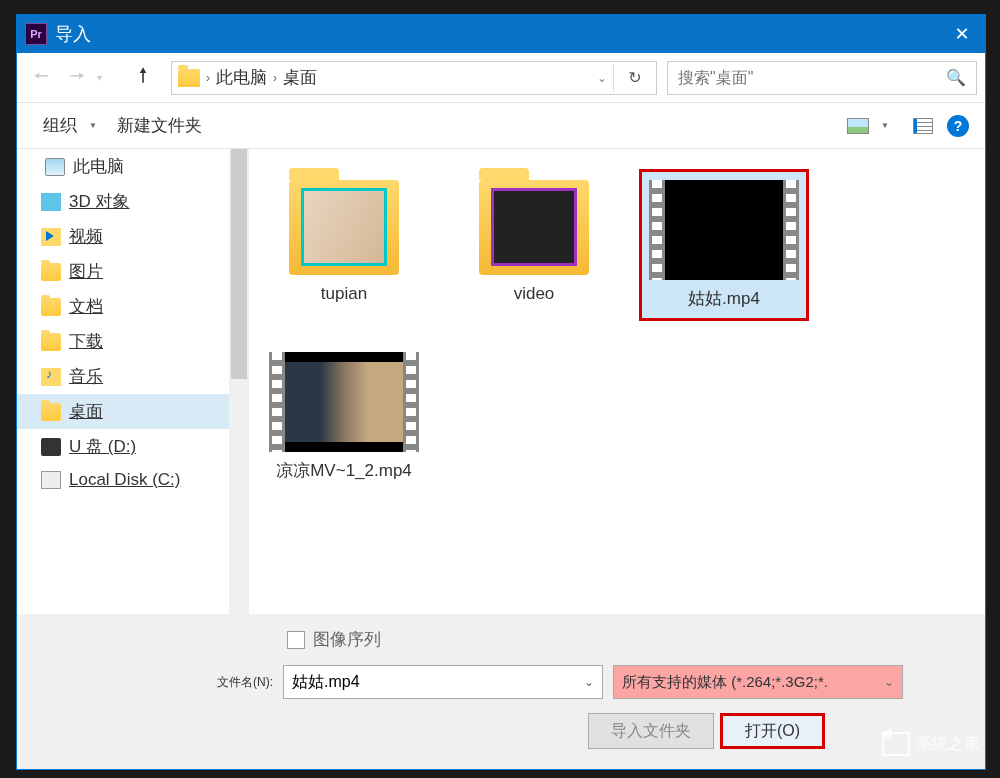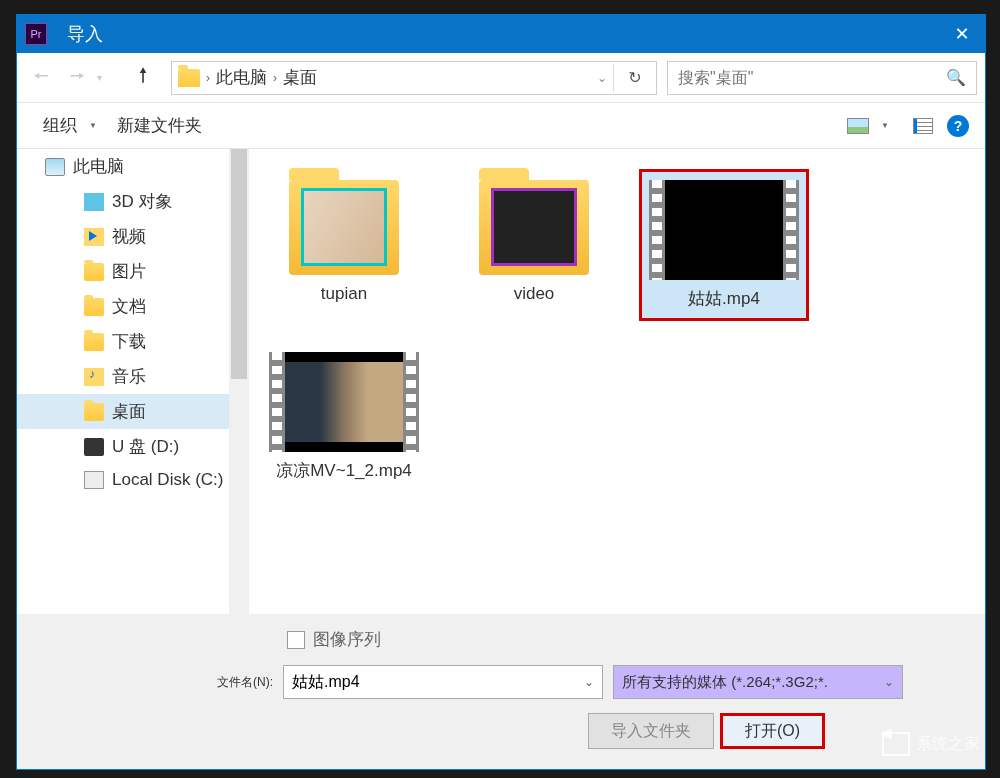--- a/index.html
+++ b/index.html
@@ -1,19 +1,19 @@
 <!DOCTYPE html>
 <html><head>
 <meta charset="utf-8">
 <style>
 * { box-sizing: border-box; margin: 0; padding: 0; font-family: "Microsoft YaHei", "Segoe UI", sans-serif; }
 body { background: #1a1a1a; width: 1000px; height: 778px; position: relative; }
 .dialog { position: absolute; left: 16px; top: 14px; width: 970px; height: 756px; background: #fff; border: 1px solid #0078d7; display: flex; flex-direction: column; }
 .titlebar { height: 38px; background: #0973c7; display: flex; align-items: center; color: #fff; padding-left: 8px; }
-.app-icon { width: 22px; height: 22px; background: #2a003f; display: flex; align-items: center; justify-content: center; font-size: 11px; font-weight: normal; color: #d9a6ff; border: 1px solid #7a4e9e; margin-right: 20px; }
+.app-icon { width: 22px; height: 22px; background: #2a003f; display: flex; align-items: center; justify-content: center; font-size: 11px; font-weight: bold; color: #d9a6ff; border: 1px solid #7a4e9e; margin-right: 8px; }
 .titlebar-title { font-size: 18px; flex: 1; }
 .close-btn { width: 46px; height: 38px; display: flex; align-items: center; justify-content: center; color: #fff; font-size: 18px; cursor: pointer; }
 .navbar { height: 50px; background: #fff; display: flex; align-items: center; padding: 0 8px; gap: 4px; border-bottom: 1px solid #e5e5e5; }
 .nav-arrow { width: 32px; height: 32px; display: flex; align-items: center; justify-content: center; color: #ccc; font-size: 18px; }
 .nav-arrow.active { color: #333; }
 .nav-dropdown { width: 18px; color: #ccc; font-size: 10px; }
 .nav-up { color: #333; font-size: 20px; margin: 0 8px; }
 .addressbar { flex: 1; height: 34px; border: 1px solid #ccc; display: flex; align-items: center; padding: 0 6px; gap: 6px; margin-right: 6px; }
 .folder-icon-sm { width: 22px; height: 18px; background: linear-gradient(#ffd86b, #ffc93c); border-radius: 2px 2px 0 0; position: relative; }
 .folder-icon-sm::before { content: ""; position: absolute; top: -4px; left: 0; width: 10px; height: 4px; background: #ffd86b; border-radius: 2px 2px 0 0; }
@@ -32,21 +32,21 @@
 .view-pic { width: 22px; height: 16px; background: linear-gradient(#bfe5ff 60%, #8fc97f 60%); border: 1px solid #888; }
 .view-details { width: 20px; height: 16px; border: 1px solid #888; background: repeating-linear-gradient(#fff, #fff 3px, #888 3px, #888 4px); position: relative; }
 .view-details::before { content: ""; position: absolute; left: 0; top: 0; width: 3px; height: 100%; background: #0078d7; }
 .help-icon { width: 22px; height: 22px; border-radius: 50%; background: #0078d7; color: #fff; display: flex; align-items: center; justify-content: center; font-size: 14px; font-weight: bold; }
 .body-area { flex: 1; display: flex; overflow: hidden; }
 .sidebar { width: 232px; background: #fff; overflow-y: auto; position: relative; }
 .sb-scroll { position: absolute; right: 0; top: 0; width: 20px; height: 100%; background: #f0f0f0; }
 .sb-thumb { position: absolute; right: 2px; top: 0; width: 16px; height: 230px; background: #ccc; }
 .sb-item { display: flex; align-items: center; gap: 8px; padding: 6px 10px; font-size: 17px; color: #333; cursor: pointer; }
 .sb-item.lv0 { padding-left: 28px; }
-.sb-item.lv1 { padding-left: 67px; }
+.sb-item.lv1 { padding-left: 24px; text-decoration: underline; }
 .sb-item.selected { background: #d9eaf7; }
 .ico { width: 20px; height: 18px; display: inline-block; }
 .ico-pc { background: linear-gradient(#a0d8f0, #e0f0fa); border: 1px solid #888; border-radius: 2px; }
 .ico-folder { background: linear-gradient(#ffd86b, #ffc93c); border-radius: 2px; position: relative; }
 .ico-folder::before { content: ""; position: absolute; top: -3px; left: 0; width: 9px; height: 3px; background: #ffd86b; border-radius: 2px 2px 0 0; }
 .ico-3d { background: #5ec4e8; }
 .ico-video { background: #ffd86b; position: relative; }
 .ico-video::after { content: ""; position: absolute; left: 5px; top: 3px; border-left: 8px solid #0078d7; border-top: 5px solid transparent; border-bottom: 5px solid transparent; }
 .ico-music { background: #ffd86b; position: relative; }
 .ico-music::after { content: "♪"; position: absolute; left: 5px; top: -1px; color: #0078d7; font-size: 12px; }
@@ -69,21 +69,21 @@
 .video-thumb.liang .frame { background: linear-gradient(90deg, #2a3845 30%, #8a7560 50%, #c4a880 70%); }
 .file-label { font-size: 17px; text-align: center; color: #333; line-height: 1.3; }
 .bottom-panel { background: #f0f0f0; padding: 10px 20px 16px; }
 .checkbox-row { display: flex; align-items: center; gap: 8px; padding: 4px 250px 14px; font-size: 17px; color: #666; }
 .chk { width: 18px; height: 18px; border: 1px solid #999; background: #fff; }
 .filename-row { display: flex; align-items: center; gap: 10px; padding-left: 180px; }
 .fn-label { font-size: 12px; color: #333; }
 .fn-input { flex: 1; max-width: 320px; height: 34px; border: 1px solid #aaa; background: #fff; display: flex; align-items: center; padding: 0 8px; }
 .fn-input input { border: none; outline: none; flex: 1; font-size: 16px; }
 .fn-drop { color: #666; font-size: 12px; }
-.filter-select { width: 290px; height: 34px; border: 1px solid #aaa; background: #c4b5fd; display: flex; align-items: center; padding: 0 8px; font-size: 15px; color: #333; }
+.filter-select { width: 290px; height: 34px; border: 1px solid #aaa; background: #fca5a5; display: flex; align-items: center; padding: 0 8px; font-size: 15px; color: #333; }
 .button-row { display: flex; justify-content: flex-end; gap: 6px; padding: 14px 140px 4px 0; }
 .btn { height: 36px; padding: 0 22px; font-size: 16px; border: 1px solid #aaa; background: #e1e1e1; color: #888; display: flex; align-items: center; justify-content: center; cursor: pointer; }
 .btn.primary { background: #e8f0fa; color: #333; border: 3px solid #d40000; }
 .watermark { position: absolute; right: 20px; bottom: 22px; color: rgba(255,255,255,0.8); font-size: 16px; display: flex; align-items: center; gap: 6px; }
 .wm-icon { width: 28px; height: 24px; border: 2px solid rgba(255,255,255,0.8); position: relative; }
 .wm-icon::before { content: ""; position: absolute; left: -4px; top: -6px; width: 0; height: 0; border-right: 12px solid rgba(255,255,255,0.8); border-top: 6px solid transparent; border-bottom: 6px solid transparent; }
 </style>
 </head>
 <body>
 

